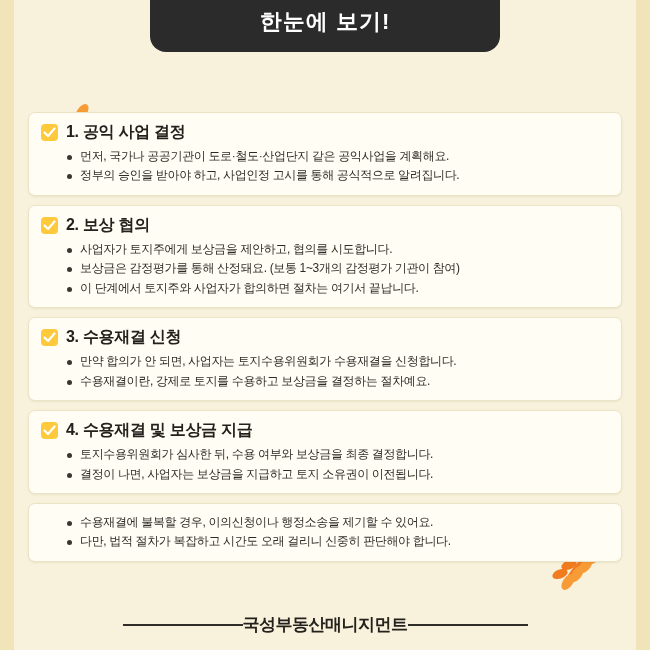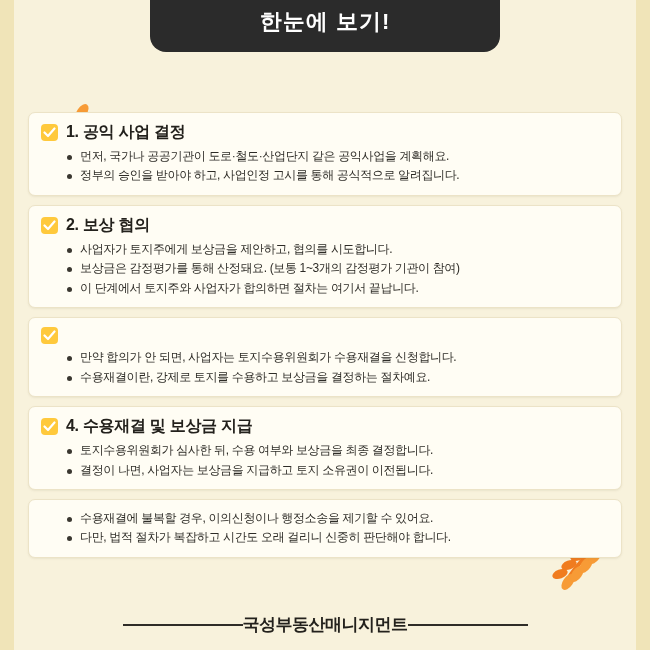--- a/index.html
+++ b/index.html
@@ -244,20 +244,21 @@
       </ul>
     </div>
 
     <div class="step">
       <div class="step-head">
         <span class="checkbox">
           <svg width="13" height="13" viewBox="0 0 13 13" aria-hidden="true">
             <path d="M1.5 6.5 L5 10 L11.5 2.5" stroke="#ffffff" stroke-width="2.2" fill="none" stroke-linecap="round" stroke-linejoin="round"></path>
           </svg>
         </span>
+        <span class="step-title">3. 수용재결 신청</span>
       </div>
       <ul class="bullets">
         <li>만약 합의가 안 되면, 사업자는 토지수용위원회가 수용재결을 신청합니다.</li>
         <li>수용재결이란, 강제로 토지를 수용하고 보상금을 결정하는 절차예요.</li>
       </ul>
     </div>
 
     <div class="step">
       <div class="step-head">
         <span class="checkbox">

